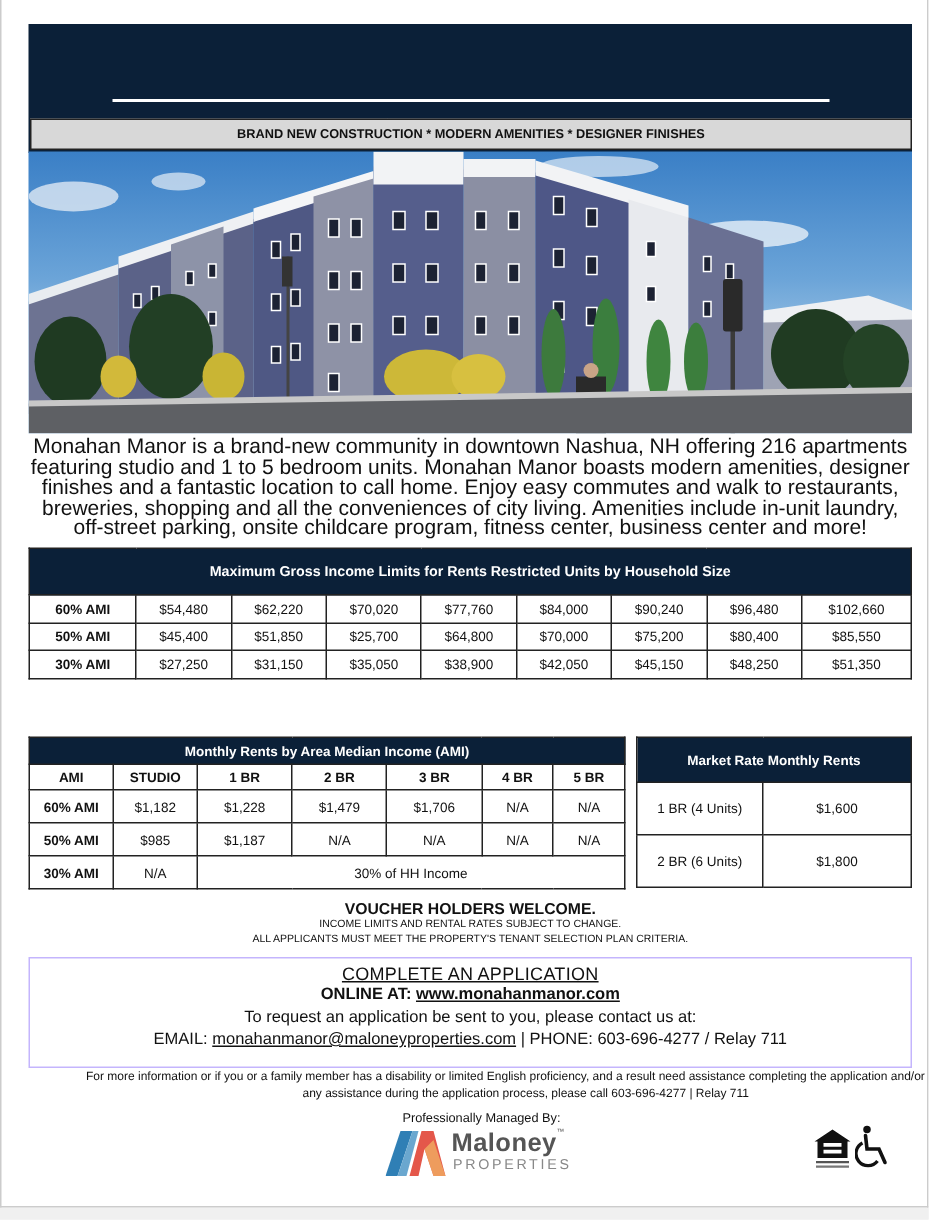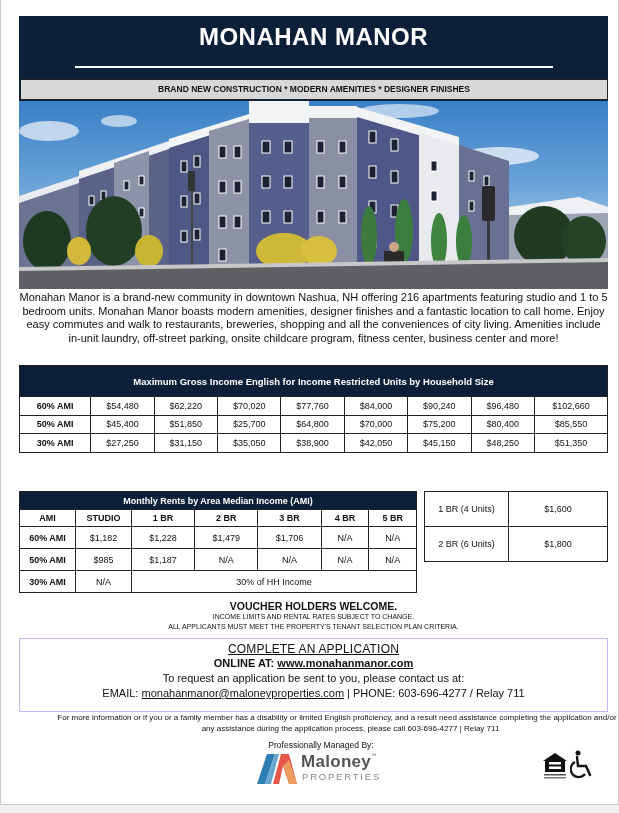--- a/index.html
+++ b/index.html
@@ -9,21 +9,21 @@
 
   .header { position: absolute; left: 18px; top: 16px; width: 589px; height: 86px; background: #0b2038; }
   .header .title { position: absolute; left: 0; right: 0; top: 7px; text-align: center; color: #fff; font-weight: bold; font-size: 24px; letter-spacing: 0.5px; }
   .header .rule { position: absolute; left: 56px; width: 380px; top: 50px; height: 2px; background: #fff; }
   .header .address { position: absolute; left: 0; right: 0; top: 61px; text-align: center; color: #fff; font-size: 12px; }
   .tagline { position: absolute; left: 19px; top: 79px; width: 588px; height: 21px; background: #d8d8d8; border: 1px solid #222; text-align: center; font-size: 8.5px; font-weight: bold; line-height: 19px; color: #111; }
 
   .hero { position: absolute; left: 18px; top: 101px; width: 589px; height: 188px; overflow: hidden; background: linear-gradient(#3a7fc6 0%, #6ba4d8 45%, #9cc3e4 70%, #b9d3ea 100%); }
   .hero svg { display: block; }
 
-  .intro { position: absolute; left: 18px; top: 291px; width: 589px; text-align: center; font-size: 11px; line-height: 13.6px; color: #111; }
+  .intro { position: absolute; left: 18px; top: 291px; width: 589px; text-align: center; font-size: 14px; line-height: 13.6px; color: #111; }
 
   table { border-collapse: collapse; }
   .income { position: absolute; left: 18px; top: 365px; width: 589px; }
   .income th, .income td { border: 1px solid #222; text-align: center; font-size: 9px; }
   .income .cap { background: #0b2038; color: #fff; font-weight: bold; font-size: 9.5px; height: 31px; }
   .income .hdr th { font-weight: bold; height: 31px; font-size: 9px; }
   .income td { height: 18.5px; }
   .income td.rowlabel { font-weight: bold; }
 
   .rents { position: absolute; left: 18px; top: 491px; width: 398px; }
@@ -56,21 +56,20 @@
   .logo .sub { position: absolute; left: 45px; top: 19px; font-size: 9.5px; color: #888; letter-spacing: 1.8px; }
   .eho { position: absolute; left: 541px; top: 752px; }
   .ada { position: absolute; left: 569px; top: 750px; }
 </style>
 </head>
 <body>
 
 <div class="page">
 
   <div class="header">
-    <div class="title">MONAHAN MANOR</div>
     <div class="rule" style="left:56px;width:478px;"></div>
     <div class="address">19 Myrtle Street, Nashua, NH 03060</div>
   </div>
   <div class="tagline">BRAND NEW CONSTRUCTION * MODERN AMENITIES * DESIGNER FINISHES</div>
 
   <div class="hero">
     <svg width="589" height="188" viewBox="0 0 589 188">
 
       <ellipse cx="30" cy="30" rx="30" ry="10" fill="#dfe9f4" opacity="0.8"></ellipse>
       <ellipse cx="100" cy="20" rx="18" ry="6" fill="#e6eef7" opacity="0.7"></ellipse>
@@ -176,21 +175,21 @@
       <polygon points="0,168 589,160 589,188 0,188" fill="#5e6064"></polygon>
       <polygon points="0,166 589,157 589,161 0,170" fill="#c8c8c8"></polygon>
     </svg>
   </div>
 
   <div class="intro">Monahan Manor is a brand-new community in downtown Nashua, NH offering 216 apartments featuring studio and 1 to 5 bedroom units. Monahan Manor boasts modern amenities, designer finishes and a fantastic location to call home. Enjoy easy commutes and walk to restaurants, breweries, shopping and all the conveniences of city living. Amenities include in-unit laundry, off-street parking, onsite childcare program, fitness center, business center and more!</div>
 
   <table class="income">
     <tbody>
         <tr>
-      <th class="cap" colspan="9">Maximum Gross Income English for Income Restricted Units by Household Size</th>
+      <th class="cap" colspan="9">Maximum Gross Income Limits for Rents Restricted Units by Household Size</th>
     </tr>
     <tr>
       <td class="rowlabel">60% AMI</td>
       <td>$54,480</td>
       <td>$62,220</td>
       <td>$70,020</td>
       <td>$77,760</td>
       <td>$84,000</td>
       <td>$90,240</td>
       <td>$96,480</td>
@@ -256,20 +255,23 @@
     <tr>
       <td class="rowlabel">30% AMI</td>
       <td>N/A</td>
       <td colspan="5">30% of HH Income</td>
     </tr>
   </tbody>
     </table>
 
   <table class="market">
     <tbody>
+        <tr>
+      <th class="cap" colspan="2">Market Rate Monthly Rents</th>
+    </tr>
     <tr>
       <td class="rowlabel" style="width:84px">1 BR (4 Units)</td>
       <td>$1,600</td>
     </tr>
     <tr>
       <td class="rowlabel">2 BR (6 Units)</td>
       <td>$1,800</td>
     </tr>
   </tbody>
     </table>

